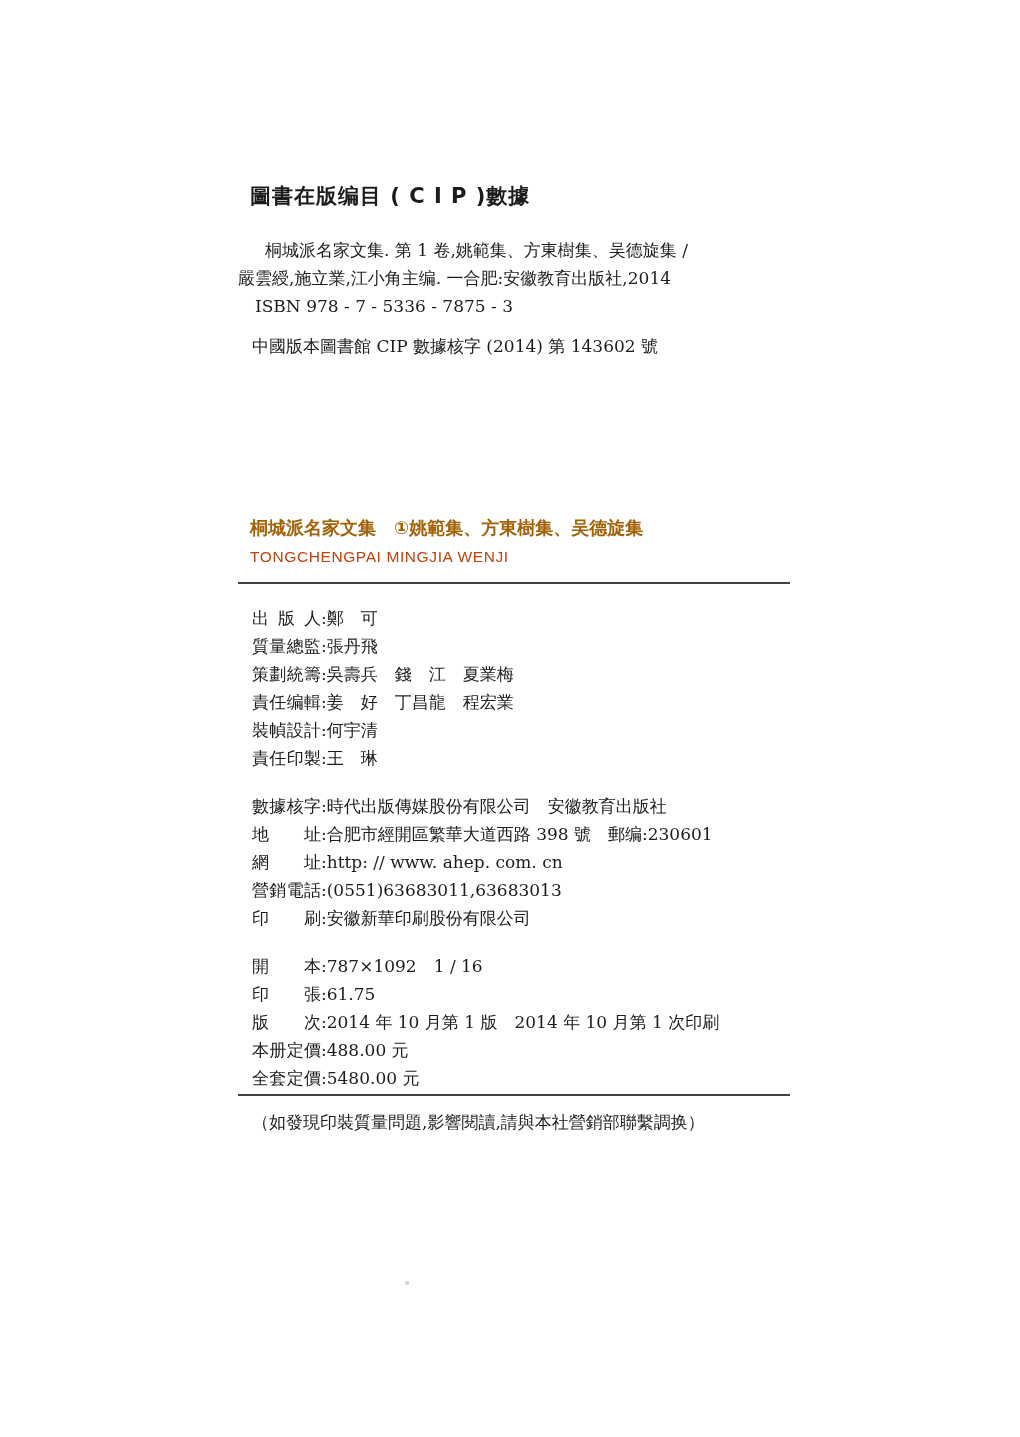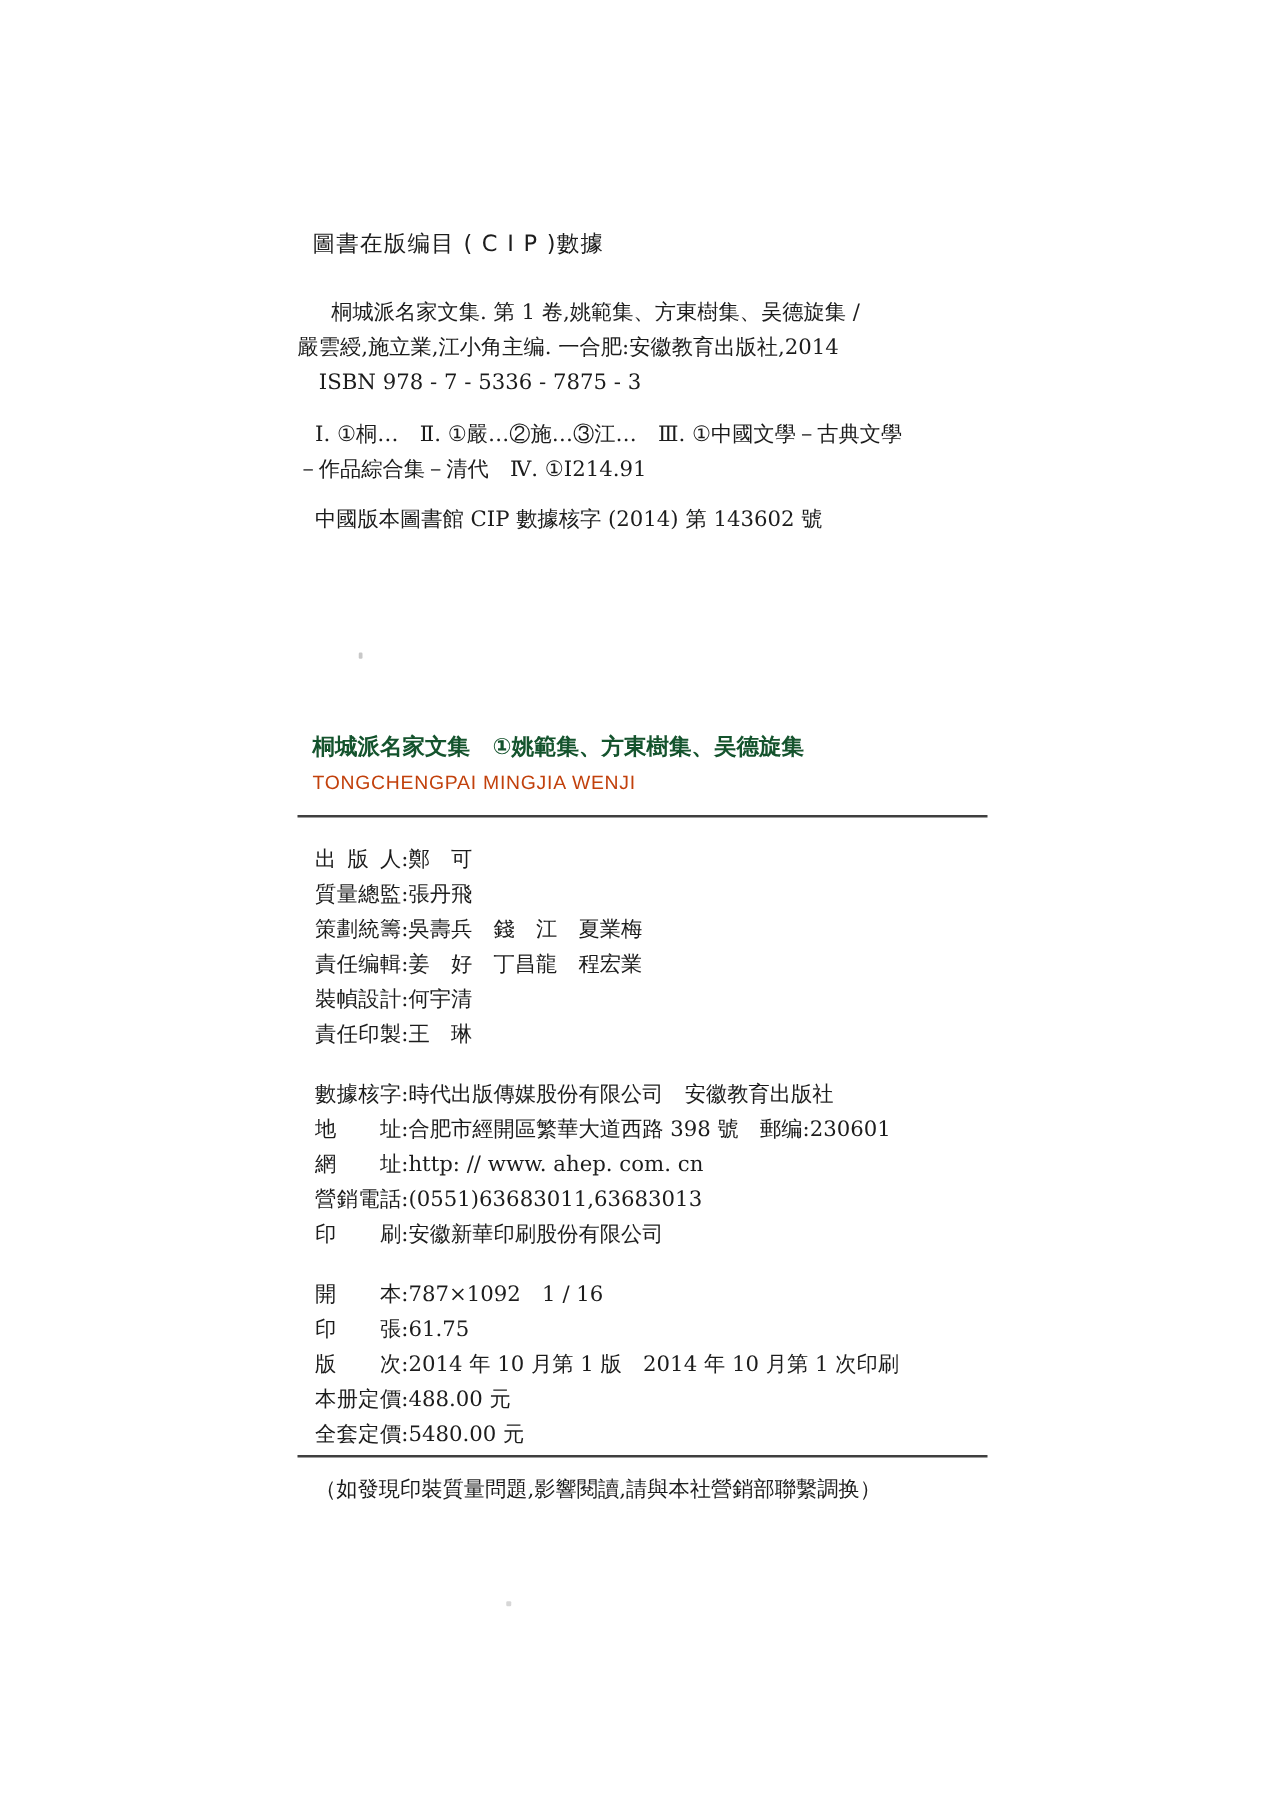--- a/index.html
+++ b/index.html
@@ -18,39 +18,39 @@
   .page-content {
     position: absolute;
     left: 238px;
     top: 182px;
     width: 552px;
     font-size: 17px;
     line-height: 28px;
   }
   .cip-header {
     font-family: "DejaVu Sans", "Liberation Sans", sans-serif;
-    font-weight: 400;
-    font-size: 18px;
+    font-weight: 700;
+    font-size: 21px;
     margin-left: 12px;
     letter-spacing: 1px;
   }
   .cip-para { margin-top: 26px; }
   .cip-line-indent1 { text-indent: 27px; }
   .cip-isbn { margin-left: 17px; }
   .cip-class { margin-top: 14px; }
   .cip-class-line1 { margin-left: 14px; }
   .cip-record { margin-top: 12px; margin-left: 14px; }
 
   .title-block { margin-top: 152px; margin-left: 12px; }
   .book-title {
     font-family: "DejaVu Sans", "Liberation Sans", sans-serif;
     font-weight: 700;
     font-size: 18px;
     line-height: 32px;
-    color: #14532d;
+    color: #a16207;
   }
   .book-title-roman {
     font-family: "Liberation Sans", "DejaVu Sans", sans-serif;
     font-weight: 400;
     font-size: 15.5px;
     line-height: 26px;
     color: #c2410c;
     letter-spacing: 0.6px;
   }
   .rule {
@@ -92,24 +92,20 @@
 <div class="page-content">
 
   <div class="cip-header">圖書在版编目 ( C I P )數據</div>
 
   <div class="cip-para">
     <div class="cip-line-indent1">桐城派名家文集. 第 1 卷,姚範集、方東樹集、吴德旋集 /</div>
     <div>嚴雲綬,施立業,江小角主编. 一合肥:安徽教育出版社,2014</div>
     <div class="cip-isbn">ISBN 978 - 7 - 5336 - 7875 - 3</div>
   </div>
 
-  <div class="cip-class">
-    <div class="cip-class-line1">Ⅰ. ①桐…　Ⅱ. ①嚴…②施…③江…　Ⅲ. ①中國文學－古典文學</div>
-    <div>－作品綜合集－清代　Ⅳ. ①I214.91</div>
-  </div>
 
   <div class="cip-record">中國版本圖書館 CIP 數據核字 (2014) 第 143602 號</div>
 
   <div class="title-block">
     <div class="book-title">桐城派名家文集　①姚範集、方東樹集、吴德旋集</div>
     <div class="book-title-roman">TONGCHENGPAI MINGJIA WENJI</div>
   </div>
 
   <hr class="rule">
 

